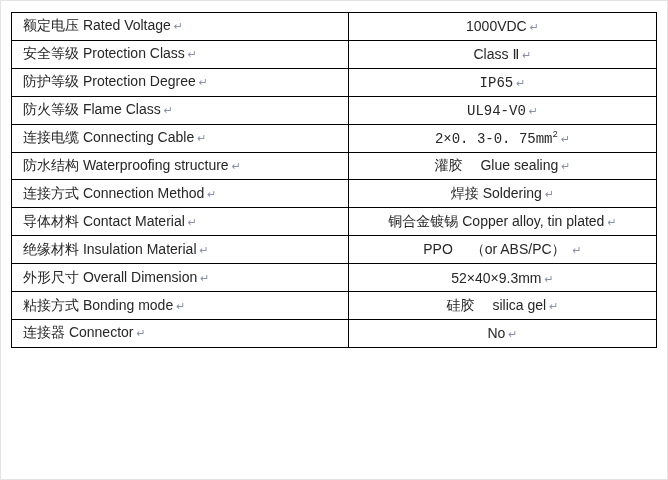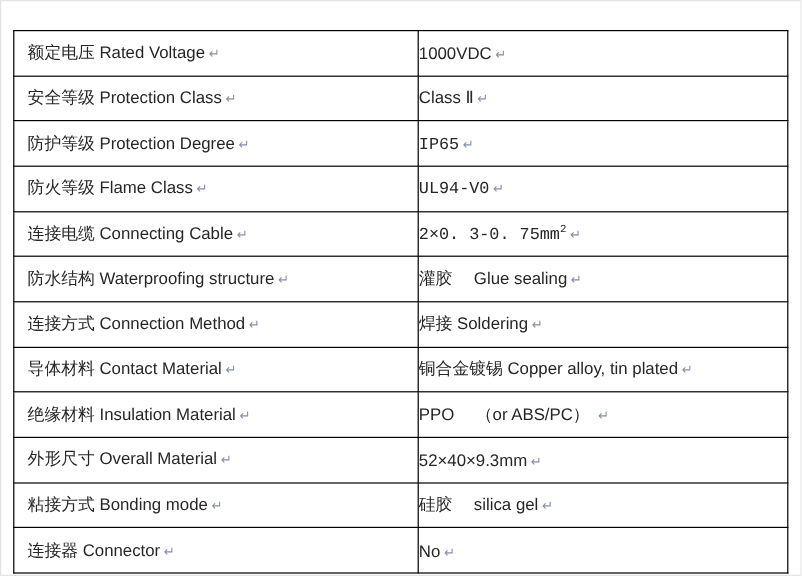--- a/index.html
+++ b/index.html
@@ -12,43 +12,43 @@
     position:relative;
     width:666px;
     height:478px;
     border:1px solid #e3e3e3;
     background:#ffffff;
     overflow:hidden;
   }
   table.spec-table{
     position:absolute;
     left:10px;
-    top:24px;
+    top:11px;
     width:645px;
-    height:453px;
+    height:336px;
     border-collapse:collapse;
     table-layout:fixed;
   }
   col.c1{width:337px;}
   col.c2{width:308px;}
   td{
     border:1px solid #000000;
     font-size:14px;
     color:#262626;
     padding:0;
     vertical-align:middle;
     white-space:nowrap;
     overflow:hidden;
   }
   td.label-cell{
     padding-left:11px;
     text-align:left;
   }
   td.value-cell{
-    text-align:left;
+    text-align:center;
   }
   tr.serif td.value-cell .val-text,
   tr.serif td.value-cell sup{
     font-family:Liberation Mono, monospace;
   }
   .return-mark{
     color:#8a90a8;
     font-size:11px;
     margin-left:3px;
     vertical-align:baseline;
@@ -98,21 +98,21 @@
         </tr>
         <tr>
           <td class="label-cell"><span class="label-text">导体材料 Contact Material</span><span class="return-mark">↵</span></td>
           <td class="value-cell"><span class="val-text">铜合金镀锡 Copper alloy, tin plated</span><span class="return-mark">↵</span></td>
         </tr>
         <tr>
           <td class="label-cell"><span class="label-text">绝缘材料 Insulation Material</span><span class="return-mark">↵</span></td>
           <td class="value-cell"><span class="val-text">PPO　 （or ABS/PC） </span><span class="return-mark">↵</span></td>
         </tr>
         <tr>
-          <td class="label-cell"><span class="label-text">外形尺寸 Overall Material</span><span class="return-mark">↵</span></td>
+          <td class="label-cell"><span class="label-text">外形尺寸 Overall Dimension</span><span class="return-mark">↵</span></td>
           <td class="value-cell"><span class="val-text">52×40×9.3mm</span><span class="return-mark">↵</span></td>
         </tr>
         <tr>
           <td class="label-cell"><span class="label-text">粘接方式  Bonding mode</span><span class="return-mark">↵</span></td>
           <td class="value-cell"><span class="val-text">硅胶　 silica gel</span><span class="return-mark">↵</span></td>
         </tr>
         <tr>
           <td class="label-cell"><span class="label-text">连接器  Connector</span><span class="return-mark">↵</span></td>
           <td class="value-cell"><span class="val-text">No</span><span class="return-mark">↵</span></td>
         </tr>

